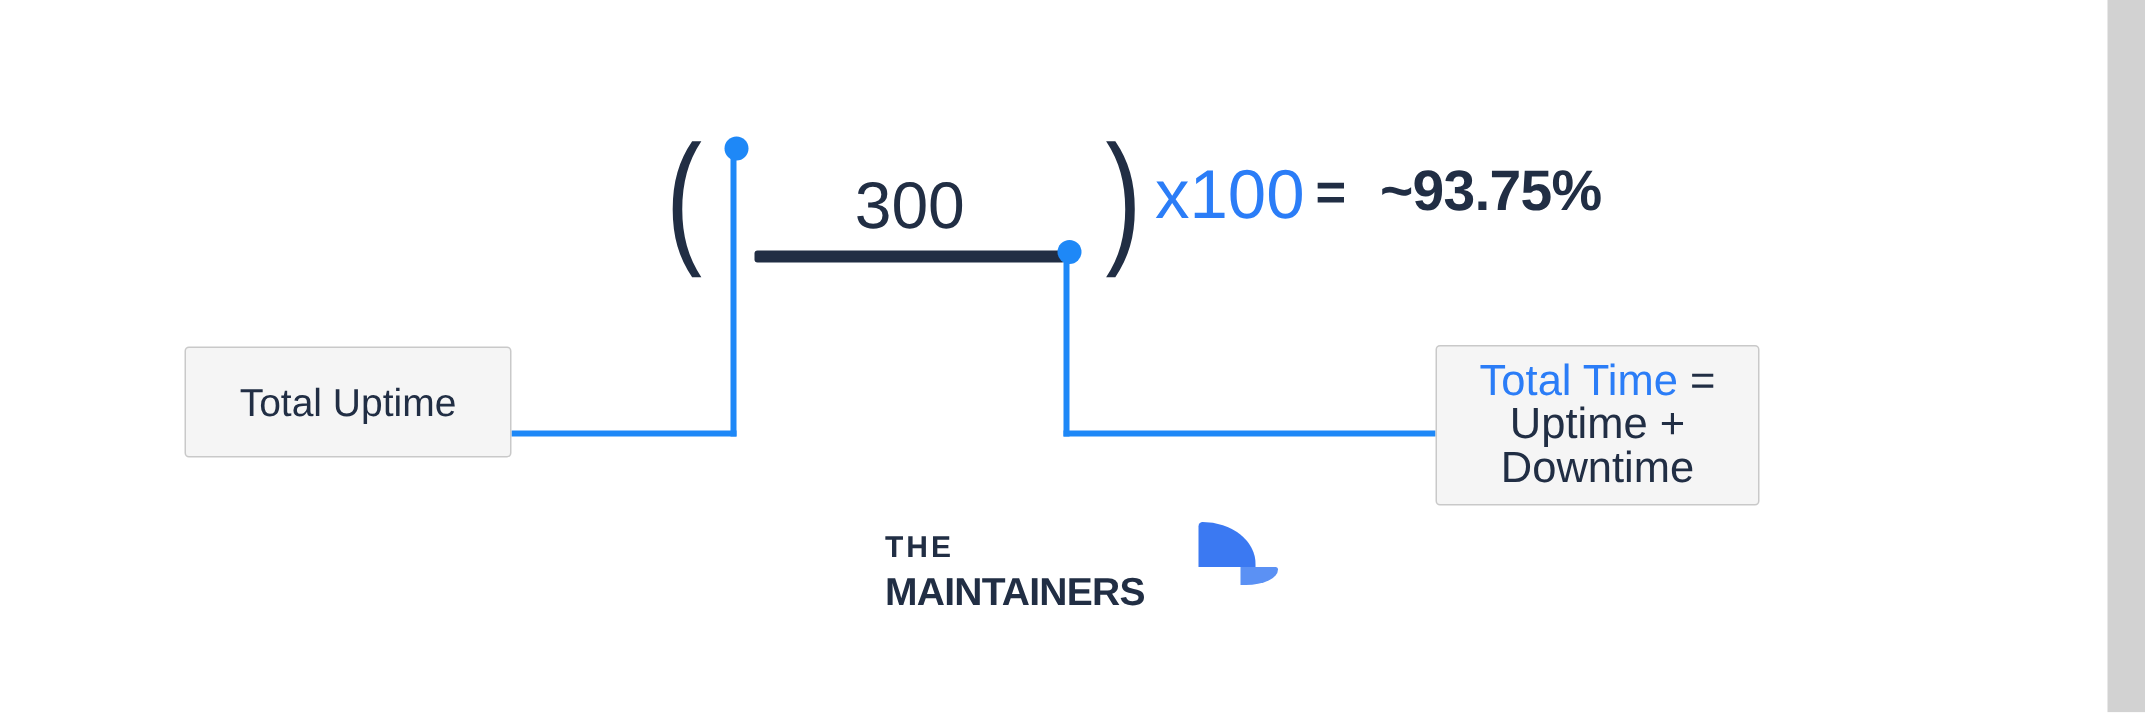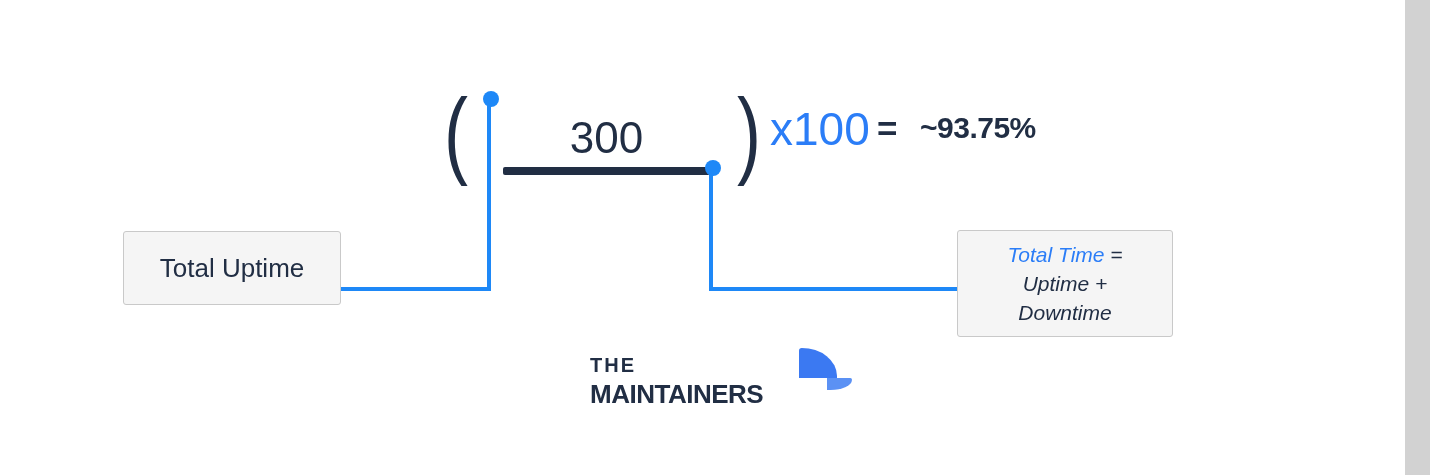--- a/index.html
+++ b/index.html
@@ -65,21 +65,21 @@
   .equals {
     position: absolute;
     left: 877px; top: 110px;
     font-size: 35px; line-height: 38px;
     font-weight: 600;
     color: var(--navy);
   }
   .result {
     position: absolute;
     left: 920px; top: 103px;
-    font-size: 30px; line-height: 50px;
+    font-size: 38px; line-height: 50px;
     font-weight: 800;
     letter-spacing: -0.5px;
     color: var(--navy);
   }
 
   
   .dot {
     position: absolute;
     width: 16px; height: 16px;
     border-radius: 50%;
@@ -105,21 +105,21 @@
     align-items: center;
     justify-content: center;
     text-align: center;
   }
   .box-uptime {
     left: 123px; top: 231px; width: 218px; height: 74px;
     font-size: 26px; color: var(--navy);
   }
   .box-total-time {
     left: 957px; top: 230px; width: 216px; height: 107px;
-    font-size: 21px; line-height: 29px; color: var(--navy); font-style: italic;
+    font-size: 29px; line-height: 29px; color: var(--navy);
   }
   .hl-blue { color: var(--formula-blue); }
 
   
   .logo-text { position: absolute; left: 542px; top: 355px; color: var(--navy); margin-left: 48px; }
   .logo-the {
     font-size: 20px; line-height: 21px;
     font-weight: 800; letter-spacing: 2px;
   }
   .logo-maintainers {

